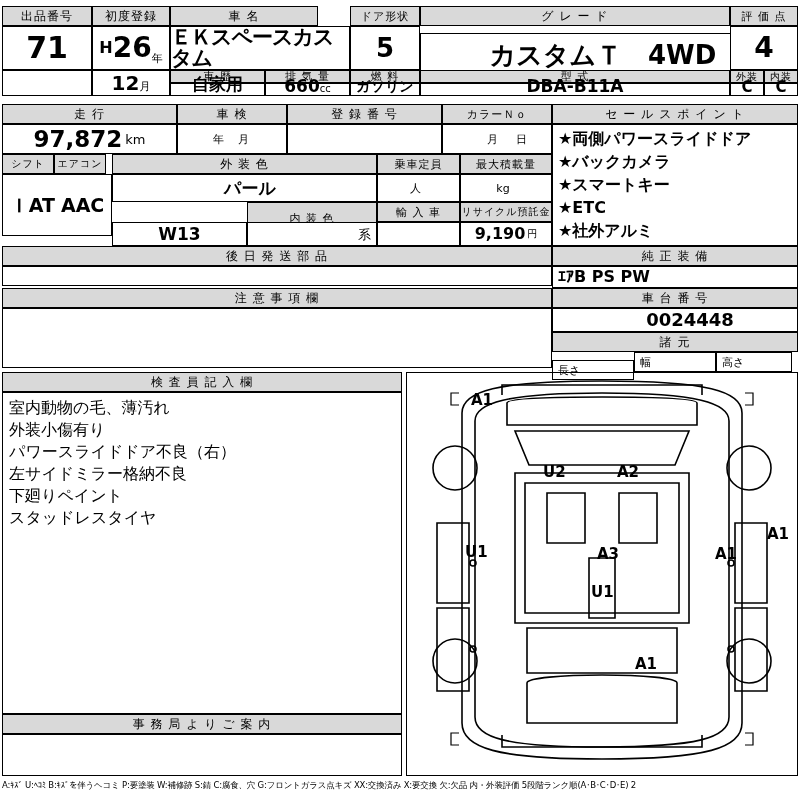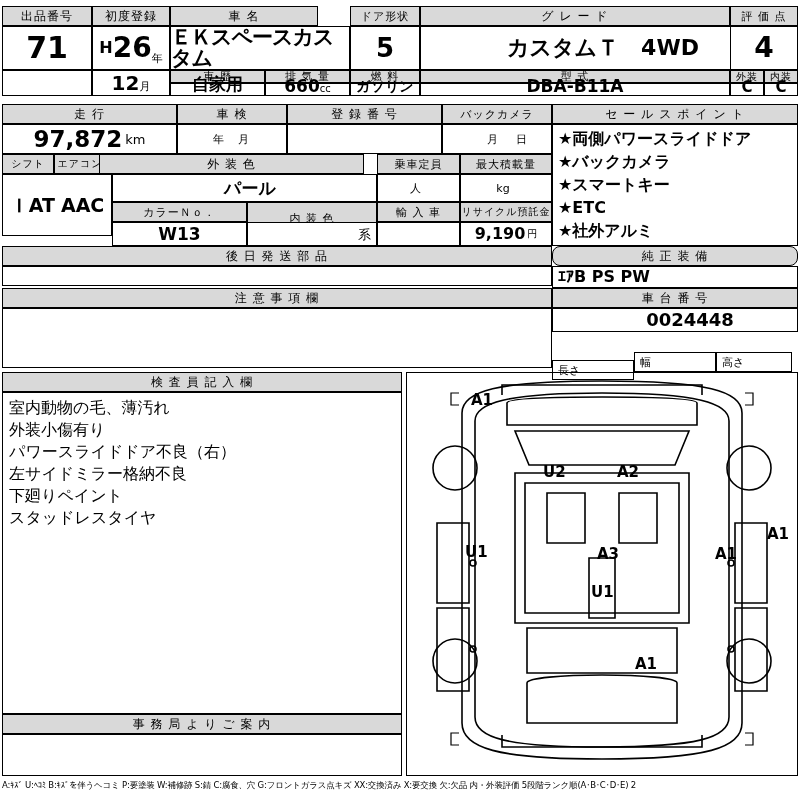--- a/index.html
+++ b/index.html
@@ -63,21 +63,21 @@
     <span style="font-size:11px;align-self:flex-end;padding-bottom:3px;">月</span>
   </div>
 
   <div class="cell lbl" style="left:170px;top:6px;width:148px;height:20px;">車 名</div>
   <div class="cell val" style="left:170px;top:26px;width:180px;height:44px;font-size:21px;font-weight:bold;letter-spacing:-1px;">ＥＫスペースカスタム</div>
 
   <div class="cell lbl" style="left:350px;top:6px;width:70px;height:20px;font-size:11px;">ドア形状</div>
   <div class="cell val" style="left:350px;top:26px;width:70px;height:44px;font-size:26px;font-weight:bold;">5</div>
 
   <div class="cell lbl" style="left:420px;top:6px;width:310px;height:20px;">グ レ ー ド</div>
-  <div class="cell val" style="left:420px;top:26px;width:366px;height:44px;font-size:22px;font-weight:bold;">カスタムＴ　4WD</div>
+  <div class="cell val" style="left:420px;top:33px;width:366px;height:44px;font-size:26px;font-weight:bold;">カスタムＴ　4WD</div>
 
   <div class="cell lbl" style="left:730px;top:6px;width:68px;height:20px;font-size:11px;">評 価 点</div>
   <div class="cell val" style="left:730px;top:26px;width:68px;height:44px;font-size:28px;font-weight:bold;">4</div>
 
   <div class="cell lbl" style="left:170px;top:70px;width:95px;height:13px;font-size:11px;">車 歴</div>
   <div class="cell val" style="left:170px;top:83px;width:95px;height:13px;font-size:0px;"></div>
   <div class="plain" style="left:170px;top:70px;width:95px;height:26px;display:flex;align-items:flex-end;justify-content:center;font-size:17px;font-weight:bold;pointer-events:none;">自家用</div>
 
   <div class="cell lbl" style="left:265px;top:70px;width:85px;height:13px;font-size:11px;">排 気 量</div>
   <div class="cell val" style="left:265px;top:83px;width:85px;height:13px;"></div>
@@ -110,47 +110,46 @@
 
   <div class="cell lbl" style="left:177px;top:104px;width:110px;height:20px;">車 検</div>
   <div class="cell val" style="left:177px;top:124px;width:110px;height:30px;font-size:11px;">
     <span style="padding:0 14px 0 10px;">年</span>
     <span style="padding-right:12px;">月</span>
   </div>
 
   <div class="cell lbl" style="left:287px;top:104px;width:155px;height:20px;">登 録 番 号</div>
   <div class="cell val" style="left:287px;top:124px;width:155px;height:30px;font-size:14px;"></div>
 
-  <div class="cell lbl" style="left:442px;top:104px;width:110px;height:20px;font-size:11px;">バックカメラ</div>
+  <div class="cell lbl" style="left:442px;top:104px;width:110px;height:20px;font-size:11px;">カラーＮｏ</div>
   <div class="cell val" style="left:442px;top:124px;width:110px;height:30px;font-size:11px;">
     <span style="padding:0 18px 0 20px;">月</span>
     <span>日</span>
   </div>
 
   <div class="cell lbl" style="left:2px;top:154px;width:52px;height:20px;font-size:10px;">シフト</div>
   <div class="cell lbl" style="left:54px;top:154px;width:52px;height:20px;font-size:10px;">エアコン</div>
-  <div class="cell lbl" style="left:99px;top:154px;width:265px;height:20px;">外 装 色</div>
+  <div class="cell lbl" style="left:112px;top:154px;width:265px;height:20px;">外 装 色</div>
   <div class="cell lbl" style="left:377px;top:154px;width:83px;height:20px;font-size:11px;">乗車定員</div>
   <div class="cell lbl" style="left:460px;top:154px;width:92px;height:20px;font-size:11px;">最大積載量</div>
 
   <div class="cell val" style="left:2px;top:174px;width:110px;height:62px;">
     <span style="font-size:19px;font-weight:bold;padding-right:6px;">ＩAT</span>
     <span style="font-size:19px;font-weight:bold;">AAC</span>
   </div>
 
   <div class="cell val" style="left:112px;top:174px;width:265px;height:28px;font-size:17px;font-weight:bold;padding-left:11px;">パール</div>
 
   <div class="cell val" style="left:377px;top:174px;width:83px;height:28px;font-size:11px;">
     <span style="padding-right:6px;">人</span>
   </div>
   <div class="cell val" style="left:460px;top:174px;width:92px;height:28px;font-size:11px;">
     <span style="padding-right:6px;">kg</span>
   </div>
 
-  <div class="cell lbl" style="left:112px;top:202px;width:135px;height:20px;font-size:11px;">カラーＮｏ．</div>
   <div class="cell lbl" style="left:247px;top:202px;width:130px;height:33px;font-size:11px;">内 装 色</div>
   <div class="cell lbl" style="left:377px;top:202px;width:83px;height:20px;font-size:11px;">輸 入 車</div>
   <div class="cell lbl" style="left:460px;top:202px;width:92px;height:20px;font-size:10px;">リサイクル預託金</div>
 
   <div class="cell val" style="left:112px;top:222px;width:135px;height:24px;font-size:17px;font-weight:bold;">W13</div>
   <div class="cell val rgt" style="left:247px;top:222px;width:130px;height:24px;font-size:13px;">系</div>
   <div class="cell val" style="left:377px;top:222px;width:83px;height:24px;"></div>
   <div class="cell val" style="left:460px;top:222px;width:92px;height:24px;">
     <span style="font-size:16px;font-weight:bold;">9,190</span>
     <span style="font-size:10px;padding-left:2px;">円</span>
@@ -177,26 +176,27 @@
 
   <div class="cell lbl" style="left:552px;top:104px;width:246px;height:20px;">セ ー ル ス ポ イ ン ト</div>
   <div class="bx" style="left:552px;top:124px;width:246px;height:122px;padding:2px 0 0 5px;">
     <div class="sp-line">★両側パワースライドドア</div>
     <div class="sp-line">★バックカメラ</div>
     <div class="sp-line">★スマートキー</div>
     <div class="sp-line">★ETC</div>
     <div class="sp-line">★社外アルミ</div>
   </div>
 
-  <div class="cell lbl" style="left:552px;top:246px;width:246px;height:20px;border-radius:8px;">純 正 装 備</div>
+  <div class="cell lbl" style="left:552px;top:246px;width:246px;height:20px;">純 正 装 備</div>
   <div class="cell val lft" style="left:552px;top:266px;width:246px;height:22px;font-size:16px;font-weight:bold;">ｴｱB PS PW</div>
 
   <div class="cell lbl" style="left:552px;top:288px;width:246px;height:20px;">車 台 番 号</div>
   <div class="cell val" style="left:552px;top:308px;width:246px;height:24px;font-size:18px;font-weight:bold;padding-left:30px;">0024448</div>
 
+  <div class="cell lbl" style="left:552px;top:332px;width:246px;height:20px;">諸 元</div>
   <div class="cell val lft" style="left:552px;top:360px;width:82px;height:20px;font-size:11px;">長さ</div>
   <div class="cell val lft" style="left:634px;top:352px;width:82px;height:20px;font-size:11px;">幅</div>
   <div class="cell val lft" style="left:716px;top:352px;width:76px;height:20px;font-size:11px;">高さ</div>
 
   <div class="bx" style="left:406px;top:372px;width:392px;height:404px;">
     <svg width="390" height="402" viewBox="0 0 390 402">
       <g fill="none" stroke="#000" stroke-width="1.6">
 
         <path d="M55 40 C55 18, 90 8, 195 8 C300 8, 335 18, 335 40
                  L335 350 C335 375, 300 386, 195 386 C90 386, 55 375, 55 350 Z"></path>

